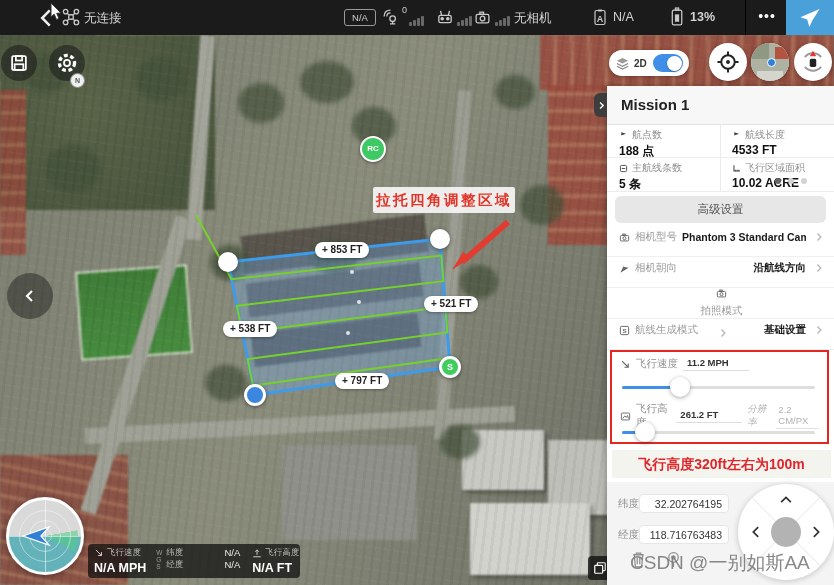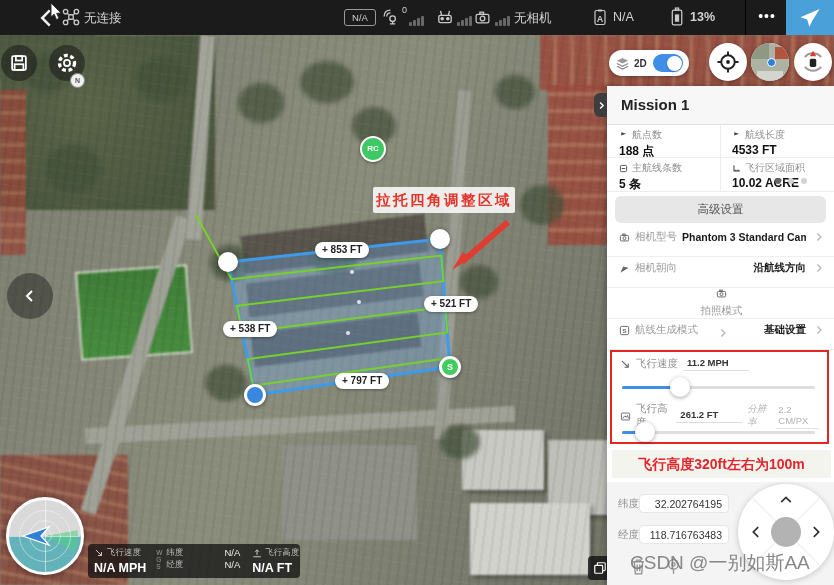--- a/index.html
+++ b/index.html
@@ -173,21 +173,21 @@
                border-radius:4px;font-size:10.5px;color:#333;text-align:right;line-height:19px;
                padding-right:6px;box-sizing:border-box;}
   #dpad{position:absolute;left:131px;top:2px;width:96px;height:96px;border-radius:50%;background:#fff;
         box-shadow:0 1px 6px rgba(0,0,0,.2);overflow:hidden;}
   #dpad .diag{position:absolute;left:-20px;top:47px;width:136px;height:1px;background:#ececec;}
   #dpad .d1{transform:rotate(45deg);} #dpad .d2{transform:rotate(-45deg);}
   #dpad .center{position:absolute;left:33px;top:33px;width:30px;height:30px;border-radius:50%;background:#b3b3b3;}
   .dpad-btn{position:absolute;width:20px;height:20px;color:#333;display:flex;align-items:center;justify-content:center;}
 
   
-  #watermark{position:absolute;left:630px;top:550px;z-index:40;display:flex;align-items:flex-end;
+  #watermark{position:absolute;left:630px;top:550px;z-index:40;display:flex;align-items:flex-start;
       color:rgba(120,120,120,.88);font-size:19px;white-space:nowrap;}
   #watermark .wm-icons{display:flex;gap:18px;margin-right:-52px;color:#8f8f8f;}
   #cursor{position:absolute;left:50px;top:3px;z-index:99;}
 
   svg{display:block;}
 </style>
 </head>
 <body>
 
 <div id="app">

